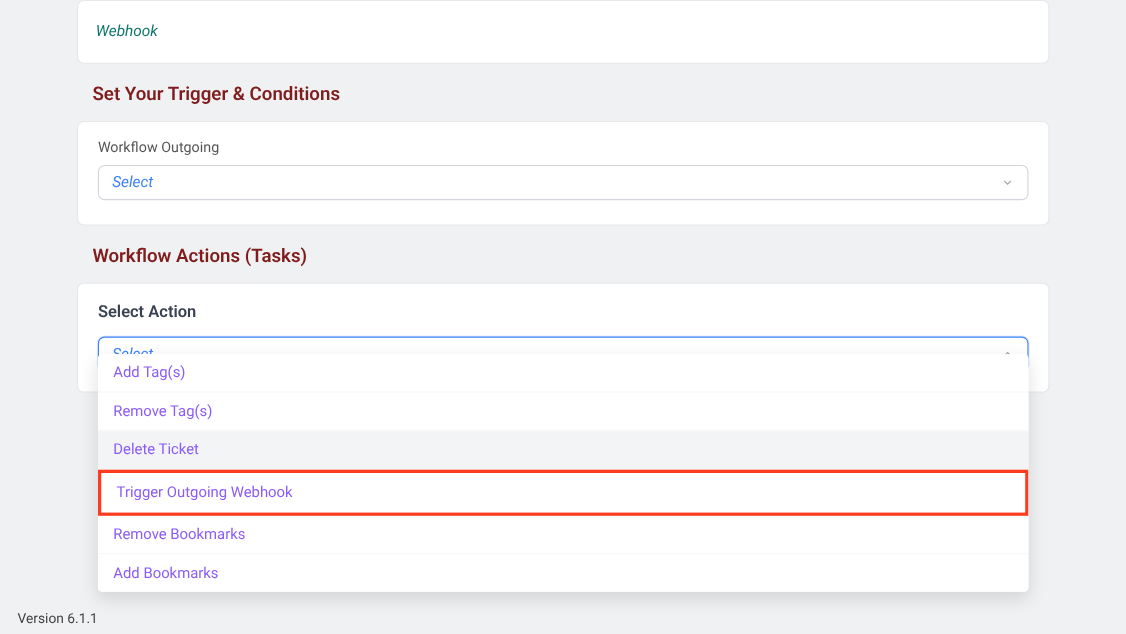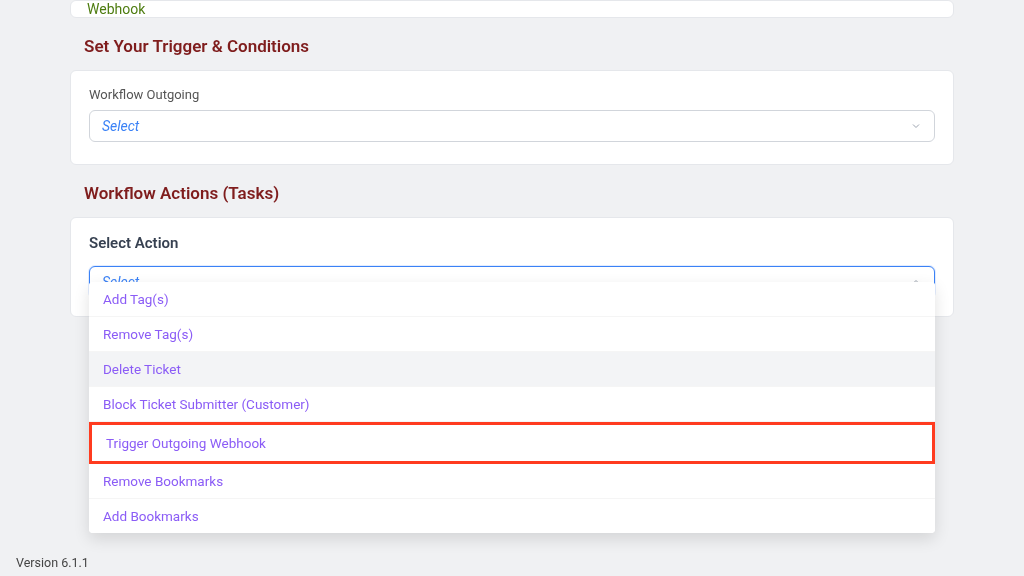--- a/index.html
+++ b/index.html
@@ -19,23 +19,24 @@
       padding: 0 70px;
     }
     .card {
       background: #fff;
       border-radius: 6px;
       border: 1px solid #e5e7eb;
       padding: 12px 16px;
       margin-bottom: 18px;
     }
     .webhook-card {
-      padding: 0 16px;
+      padding: 20px 16px;
       font-size: 14px;
-      color: #4d7c0f;
+      color: #0f766e;
+      font-style: italic;
     }
     .section-title {
       font-size: 17px;
       font-weight: 600;
       color: #7f1d1d;
       margin: 18px 0 14px 14px;
     }
     .trigger-card {
       padding: 16px 18px 22px 18px;
     }
@@ -157,21 +158,20 @@
         <svg width="12" height="12" viewBox="0 0 24 24" fill="none" stroke="currentColor" stroke-width="2">
             <polyline points="18 15 12 9 6 15"></polyline>
           </svg>
       </span>
     </div>
 
     <div class="dropdown" id="action-dropdown">
         <div class="dropdown-item">Add Tag(s)</div>
         <div class="dropdown-item">Remove Tag(s)</div>
         <div class="dropdown-item hovered">Delete Ticket</div>
-        <div class="dropdown-item">Block Ticket Submitter (Customer)</div>
         <div class="dropdown-item highlighted">Trigger Outgoing Webhook</div>
         <div class="dropdown-item">Remove Bookmarks</div>
         <div class="dropdown-item">Add Bookmarks</div>
       </div>
   </div>
 
 </div>
 
 <div class="footer">
   <span class="right">Version 6.1.1</span>

